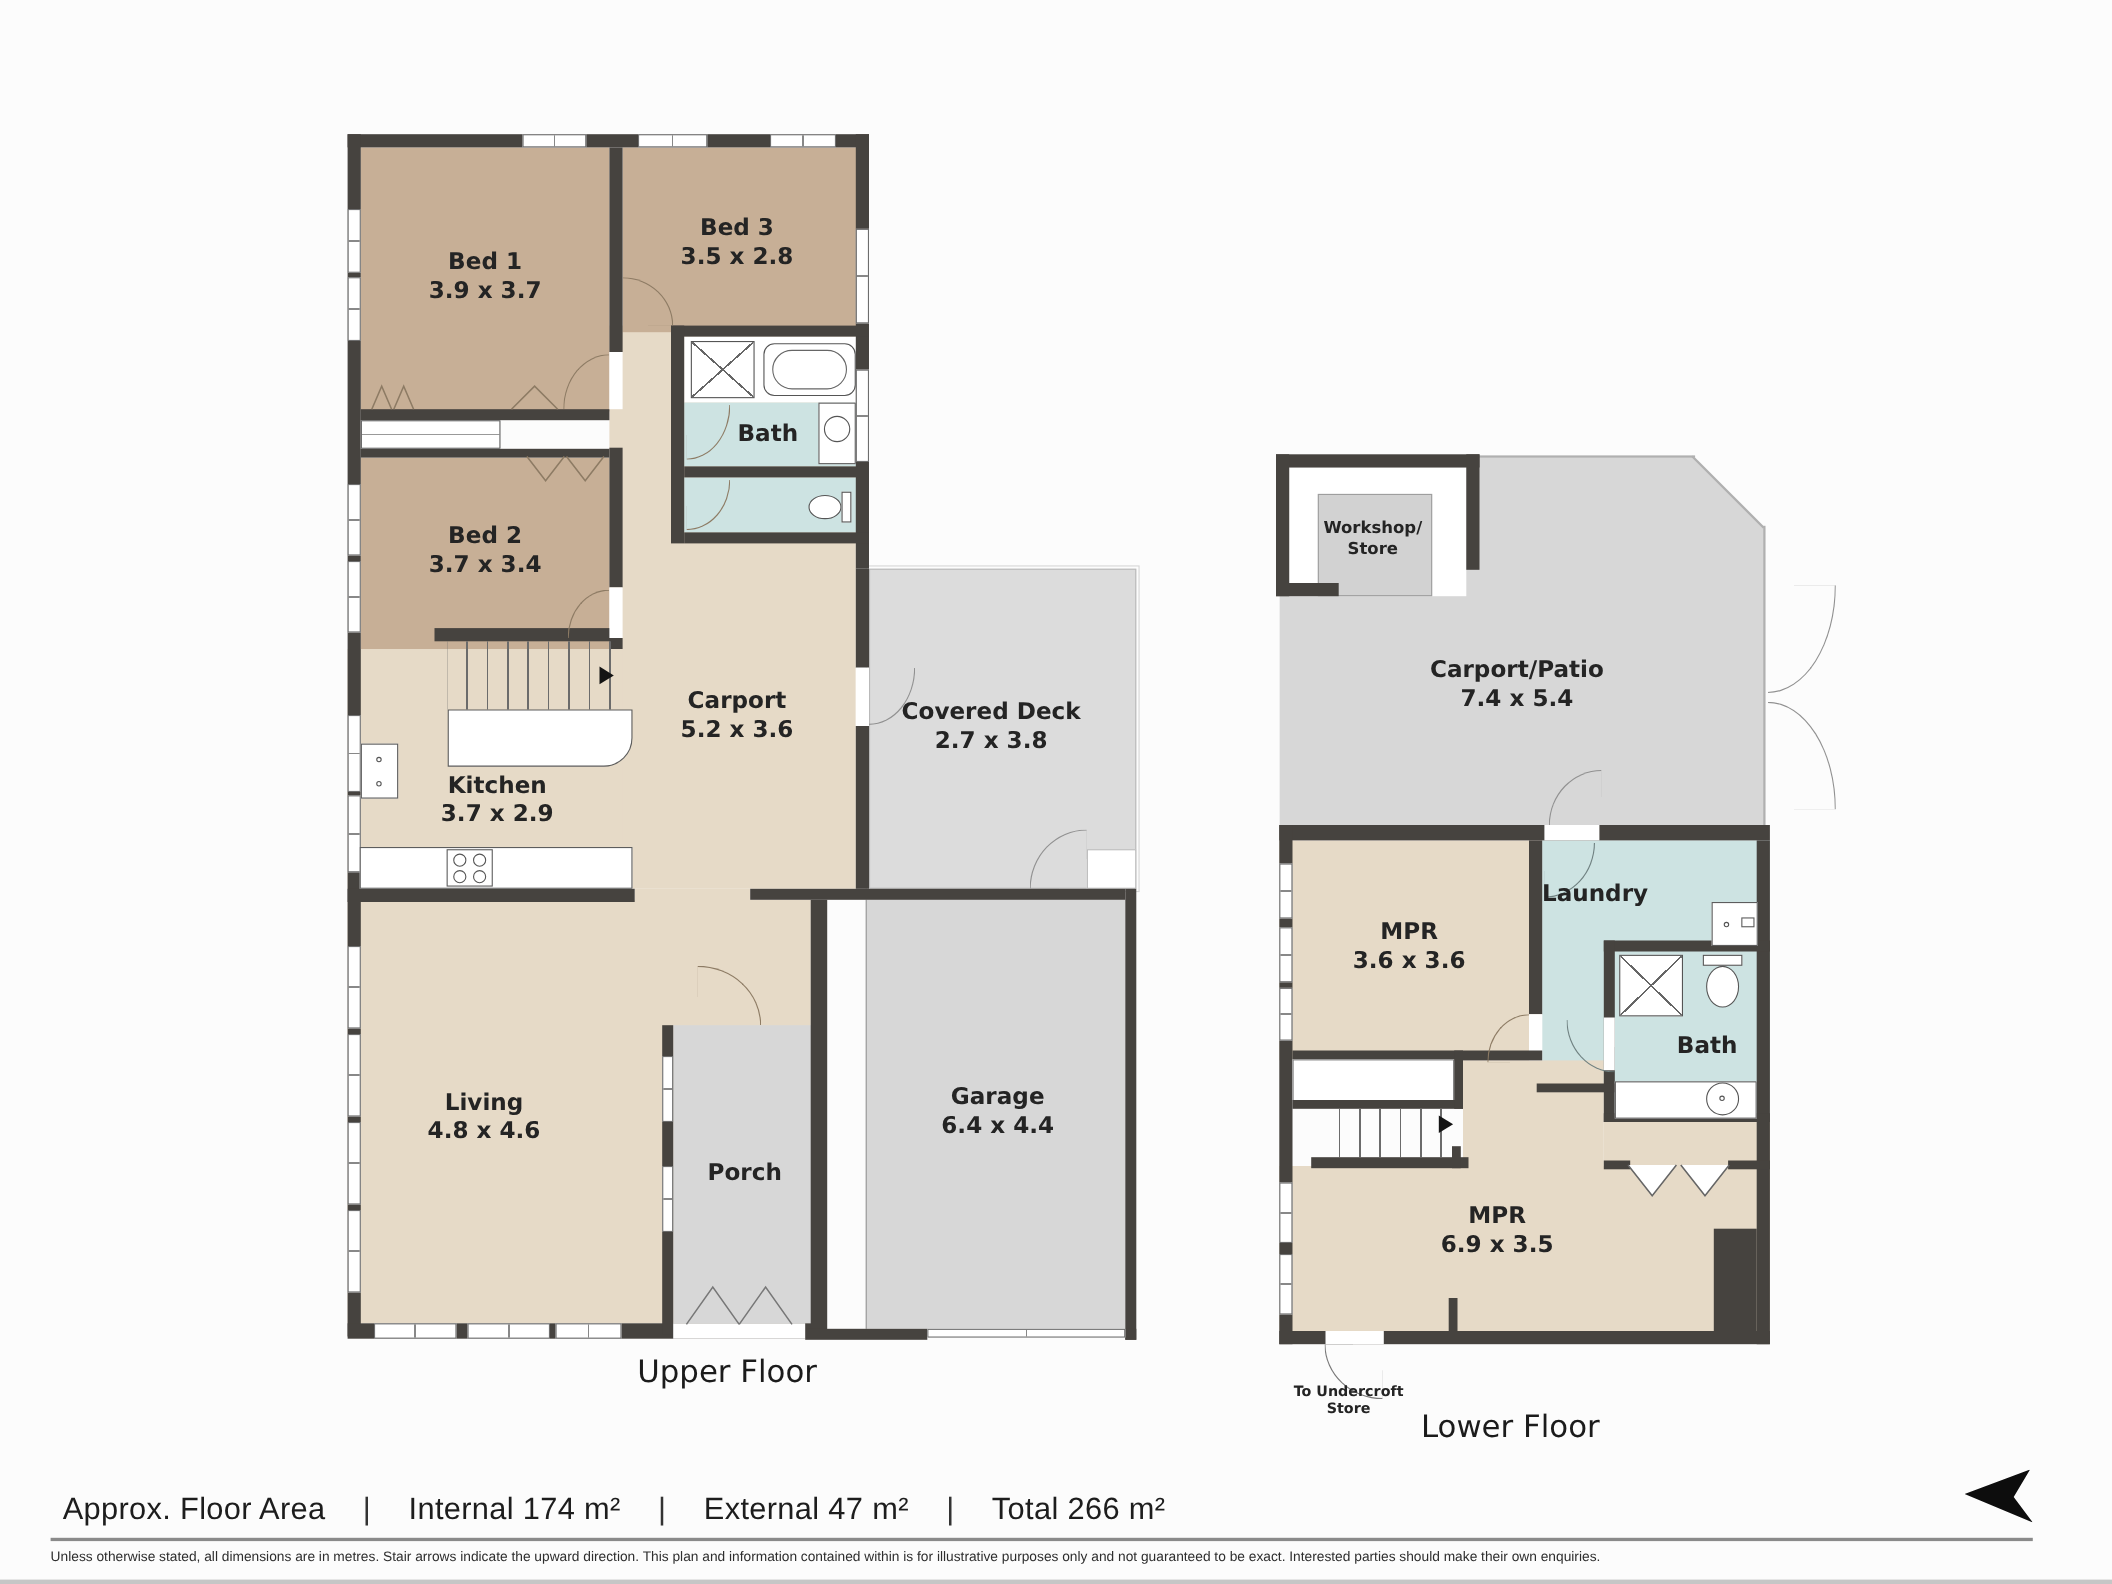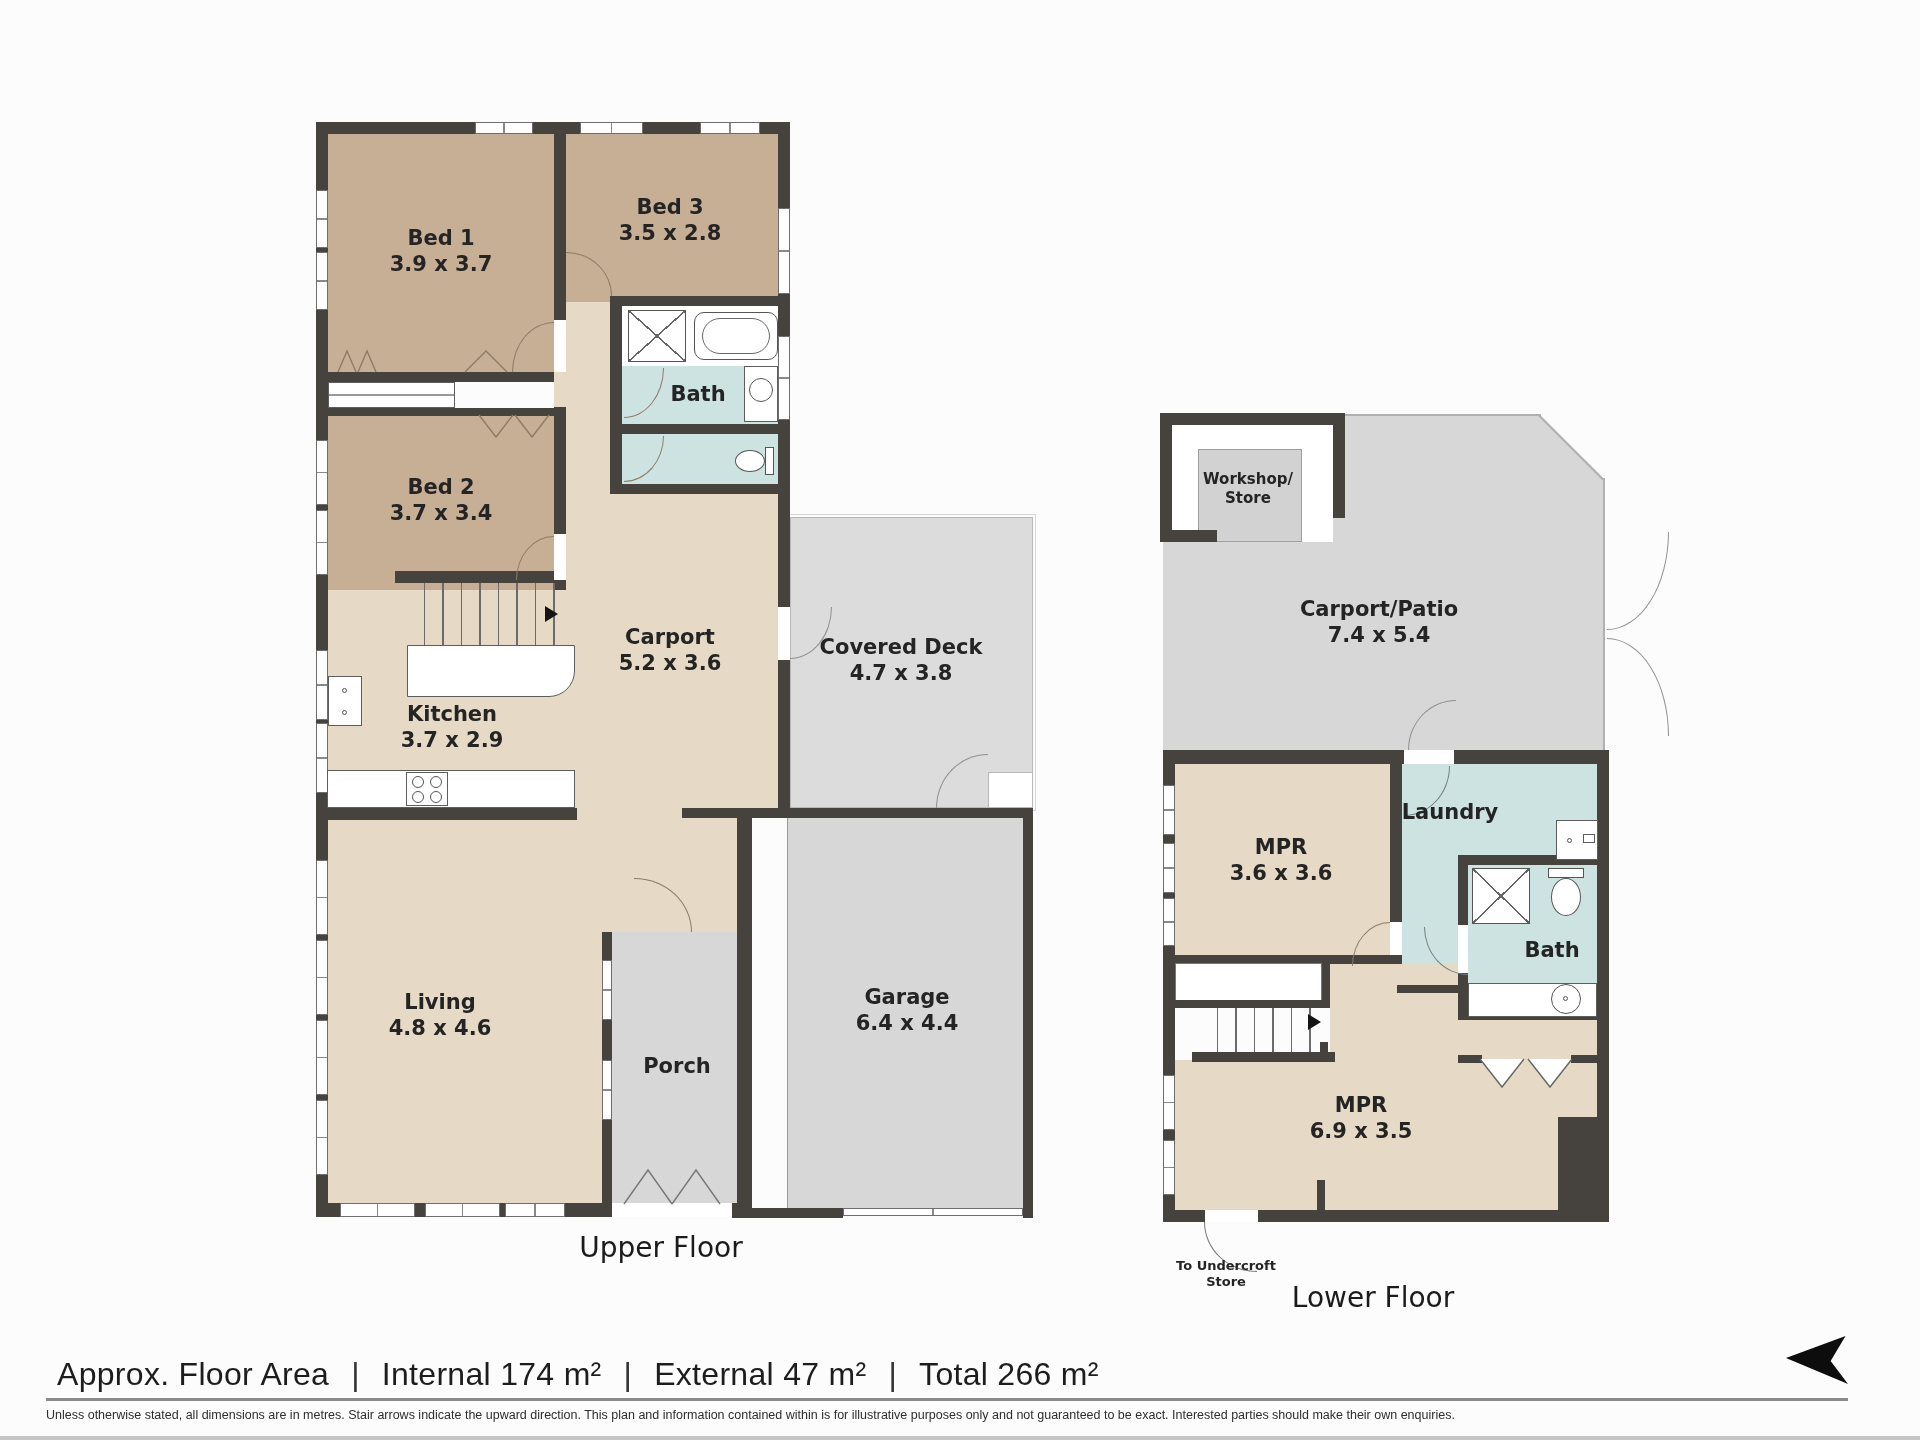--- a/index.html
+++ b/index.html
@@ -37,22 +37,22 @@
   .tub:after{content:"";position:absolute;inset:5px 7px;border:1.2px solid #666;border-radius:20px;}
   .fixture{position:absolute;box-sizing:border-box;background:#fff;border:1px solid #5d5d5d;}
   .sinkc{position:absolute;box-sizing:border-box;border:1.3px solid #555;border-radius:50%;background:#fff;}
   .dot{position:absolute;width:5px;height:5px;border-radius:50%;border:1px solid #555;box-sizing:border-box;}
   .stove{position:absolute;box-sizing:border-box;background:#fff;border:1px solid #5d5d5d;display:grid;grid-template-columns:1fr 1fr;gap:3px;padding:3px;}
   .burner{width:12px;height:12px;border:1.3px solid #555;border-radius:50%;box-sizing:border-box;justify-self:center;align-self:center;}
   .island{position:absolute;box-sizing:border-box;background:#fff;border:1px solid #5d5d5d;border-radius:0 0 26px 0;}
   .toilet-bowl{position:absolute;box-sizing:border-box;background:#fff;border:1.3px solid #555;border-radius:50%;}
   .toilet-tank{position:absolute;box-sizing:border-box;background:#fff;border:1.3px solid #555;}
   .darkblock{position:absolute;background:var(--wall,#46433f);}
-  .area-line{position:absolute;display:flex;align-items:flex-start;gap:22px;font-family:"Liberation Sans",sans-serif;
-             font-size:32px;font-weight:500;color:#1d1d1d;letter-spacing:.3px;}
+  .area-line{position:absolute;display:flex;align-items:flex-start;gap:34px;font-family:"Liberation Sans",sans-serif;
+             font-size:28px;font-weight:500;color:#1d1d1d;letter-spacing:.3px;}
   .area-line .pipe{font-weight:300;color:#333;}
   .divider{position:absolute;background:#8a8a8a;}
   .disclaimer{position:absolute;font-family:"Liberation Sans",sans-serif;font-size:12.5px;color:#2e2e2e;white-space:nowrap;}
   .north{position:absolute;background:#0d0d0d;clip-path:polygon(0 46%,96% 0,72% 52%,100% 100%);}
   .bottom-strip{position:absolute;background:#c6c6c6;}
   svg.vv{position:absolute;overflow:visible;}
 </style>
 </head>
 <body>
 
@@ -180,21 +180,21 @@
   </div>
   <div class="room-label" style="left:698px;top:394px">
     <div>Bath</div>
   </div>
   <div class="room-label" style="left:670px;top:650px">
     <div>Carport</div>
     <div>5.2 x 3.6</div>
   </div>
   <div class="room-label" style="left:901px;top:660px">
     <div>Covered Deck</div>
-    <div>4.7 x 3.8</div>
+    <div>2.7 x 3.8</div>
   </div>
   <div class="room-label" style="left:452px;top:727px">
     <div>Kitchen</div>
     <div>3.7 x 2.9</div>
   </div>
   <div class="room-label" style="left:440px;top:1015px">
     <div>Living</div>
     <div>4.8 x 4.6</div>
   </div>
   <div class="room-label" style="left:677px;top:1066px">

